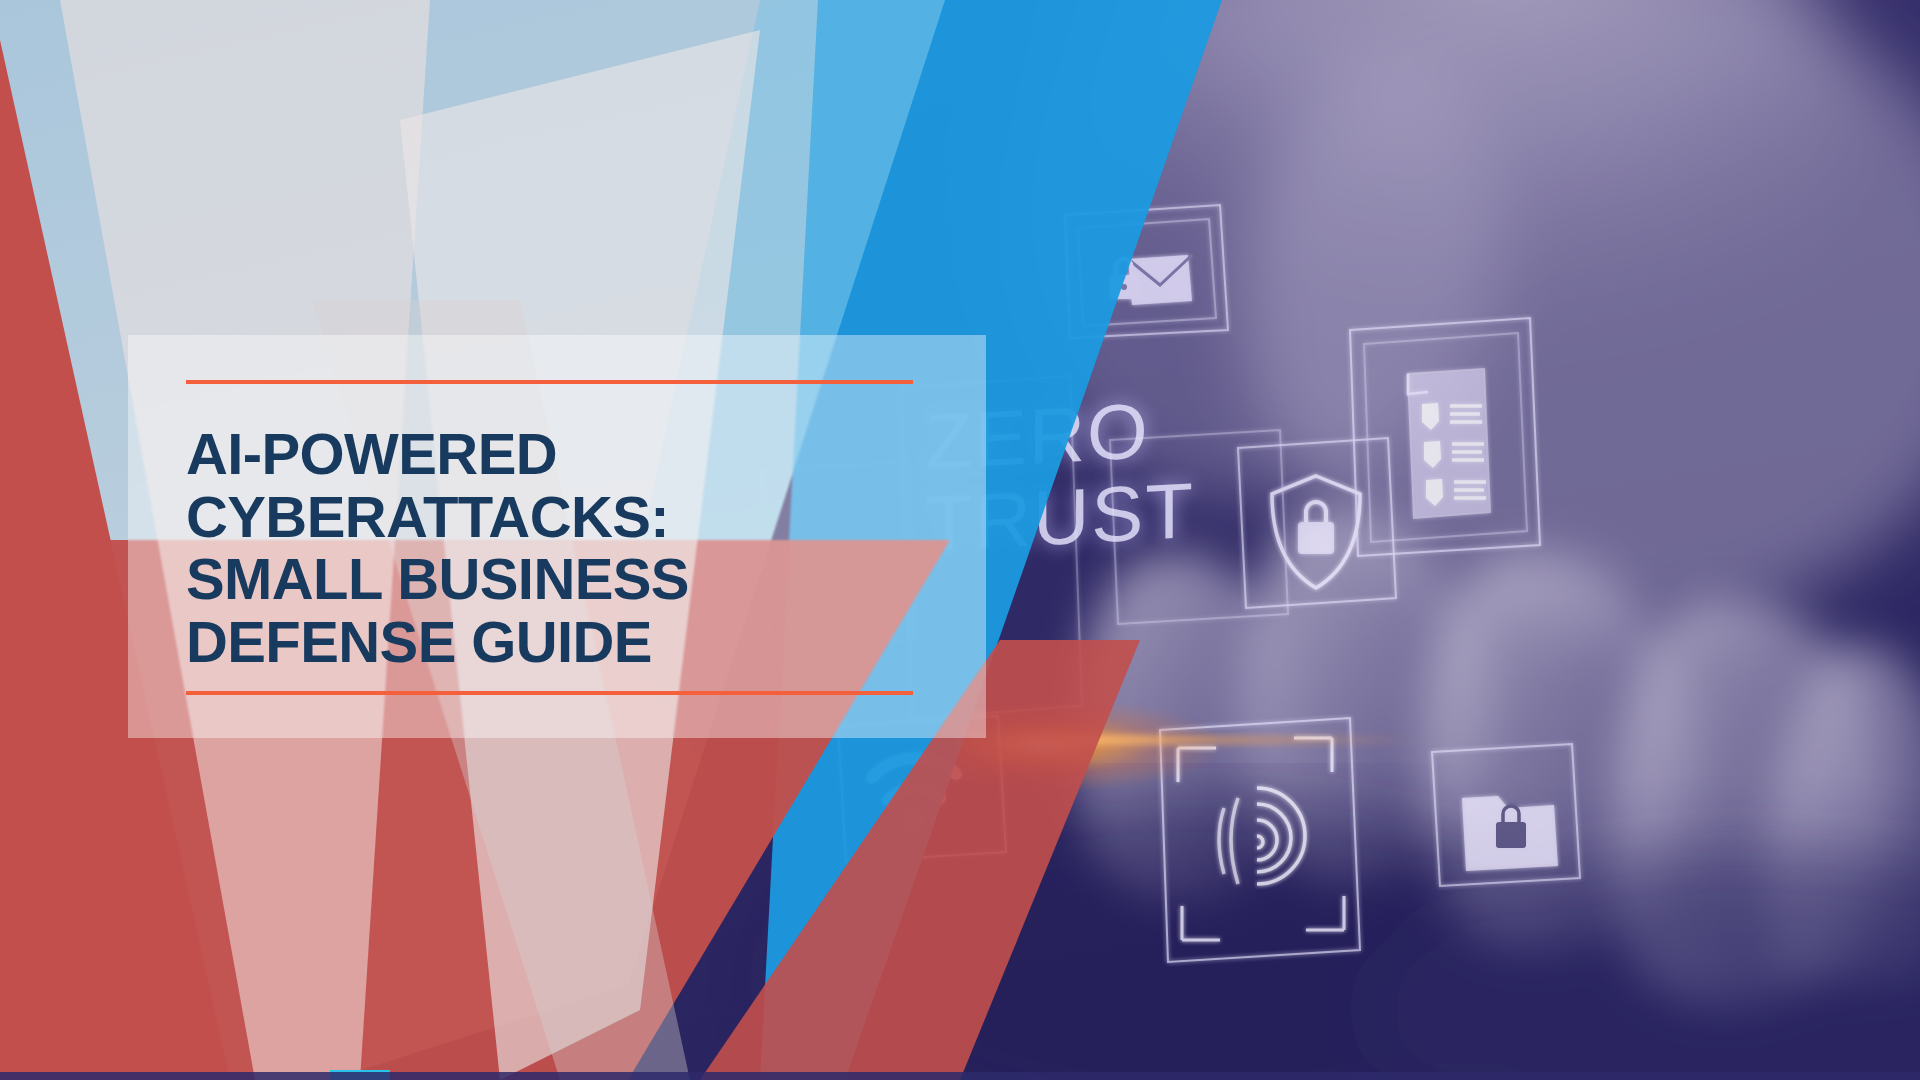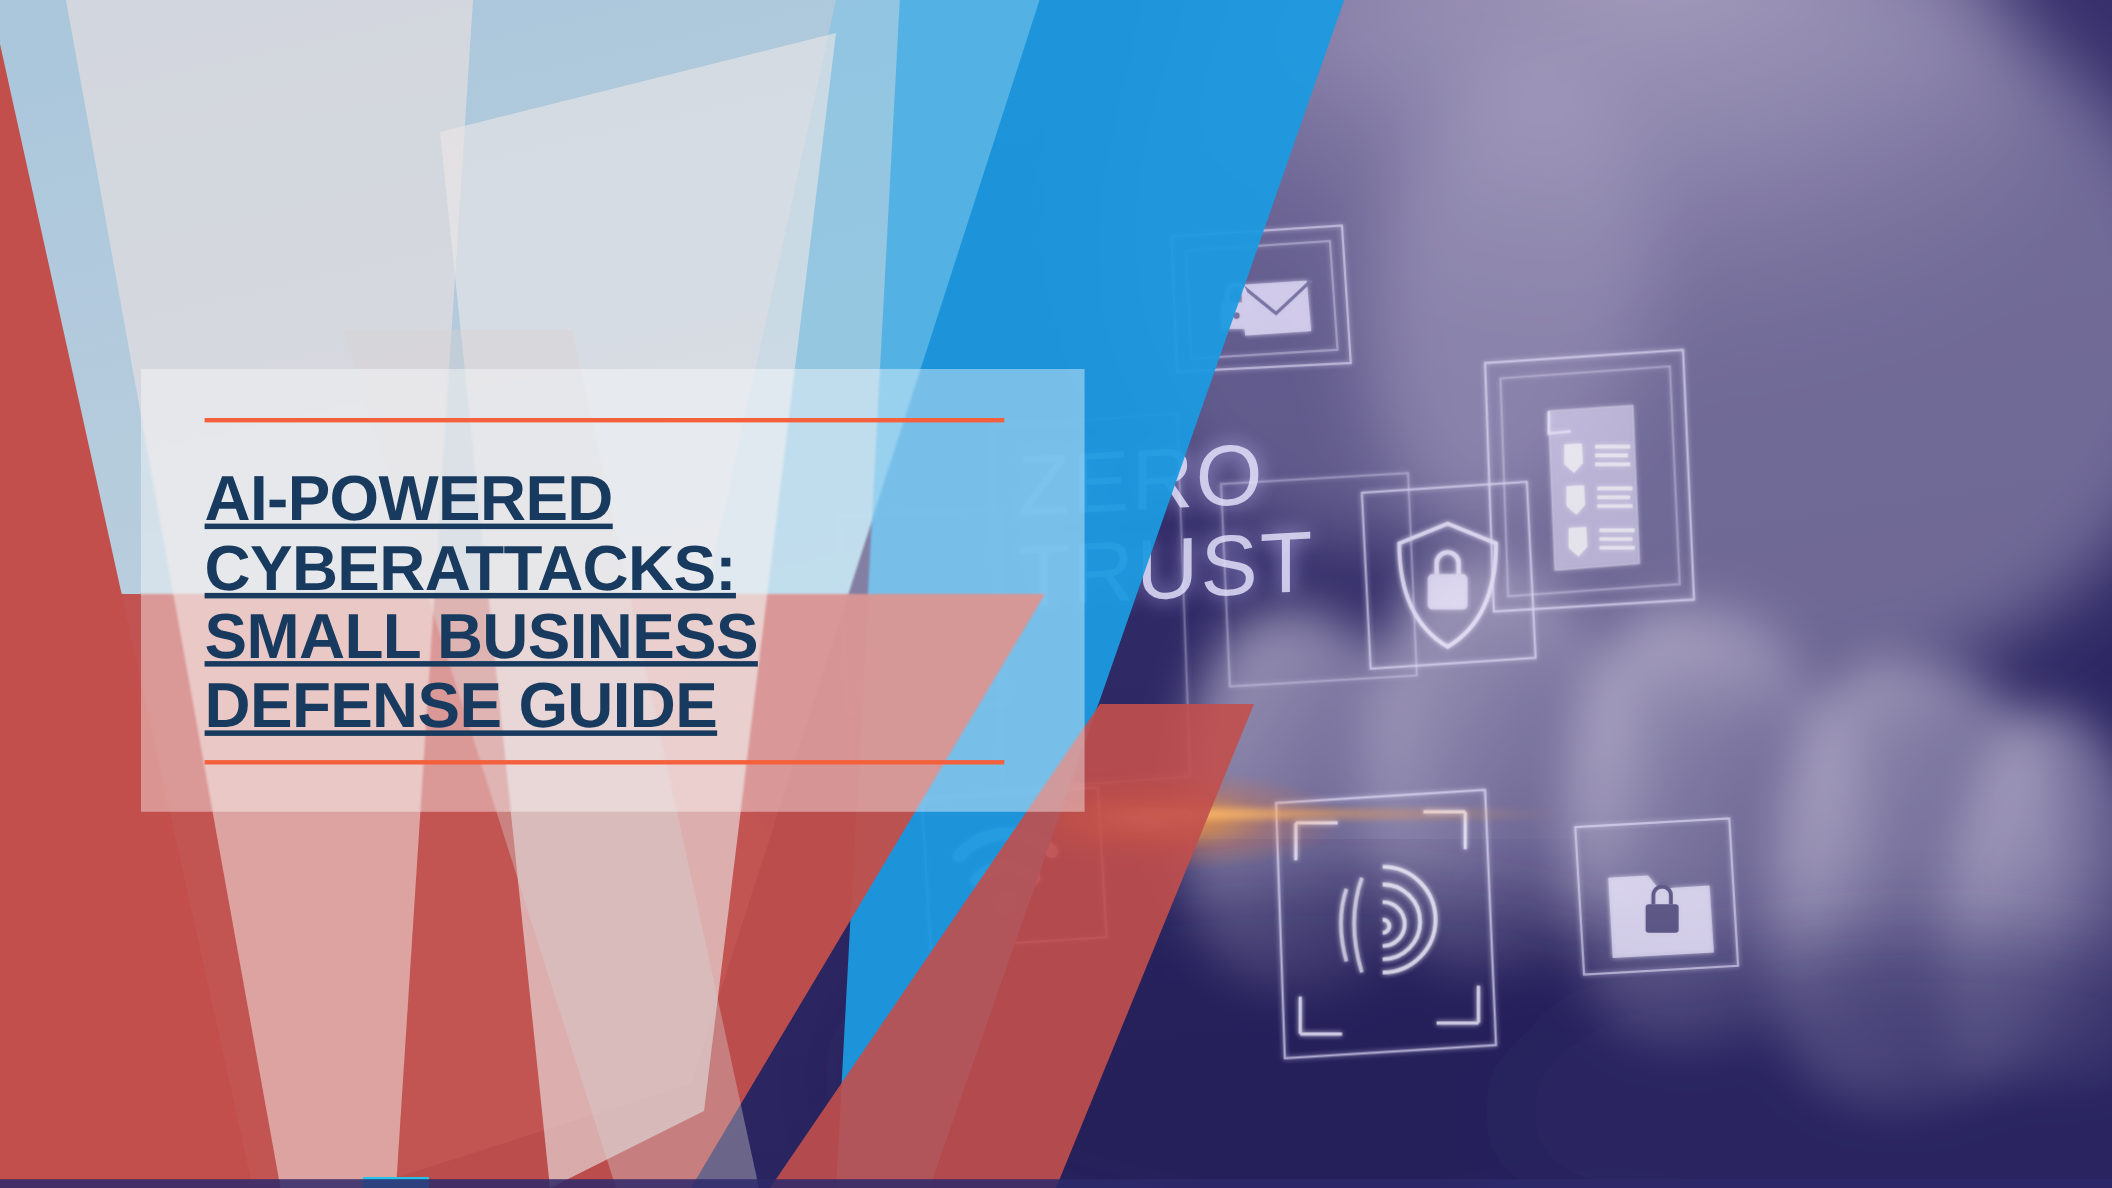--- a/index.html
+++ b/index.html
@@ -65,21 +65,20 @@
     width: 760px;
     margin: 0;
     font-family: "Liberation Sans", sans-serif;
     font-weight: 700;
     font-size: 58px;
     line-height: 1.08;
     letter-spacing: -0.6px;
     color: #173A5E;
     text-transform: uppercase;
     white-space: pre-line;
-    text-decoration: underline;
   }
 
   .zero-trust {
     position: absolute;
     left: 925px;
     top: 395px;
     font-family: "Liberation Sans", sans-serif;
     font-weight: 400;
     font-size: 78px;
     line-height: 1.05;

